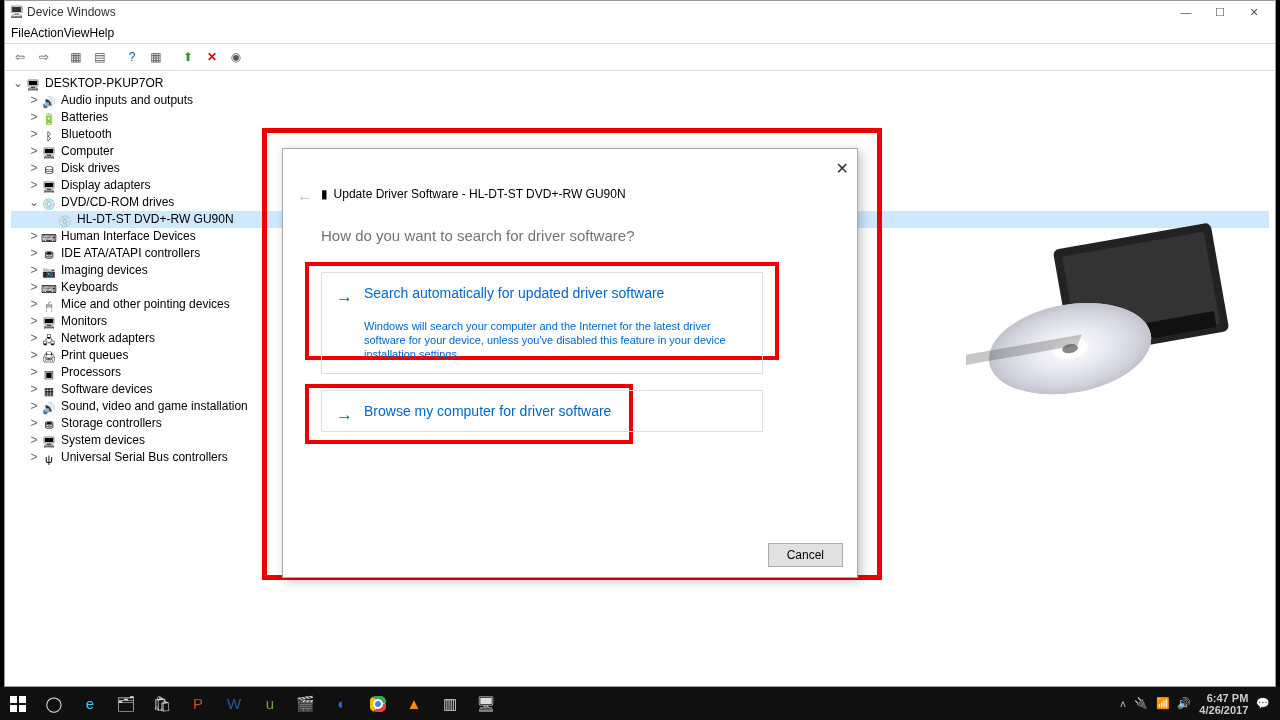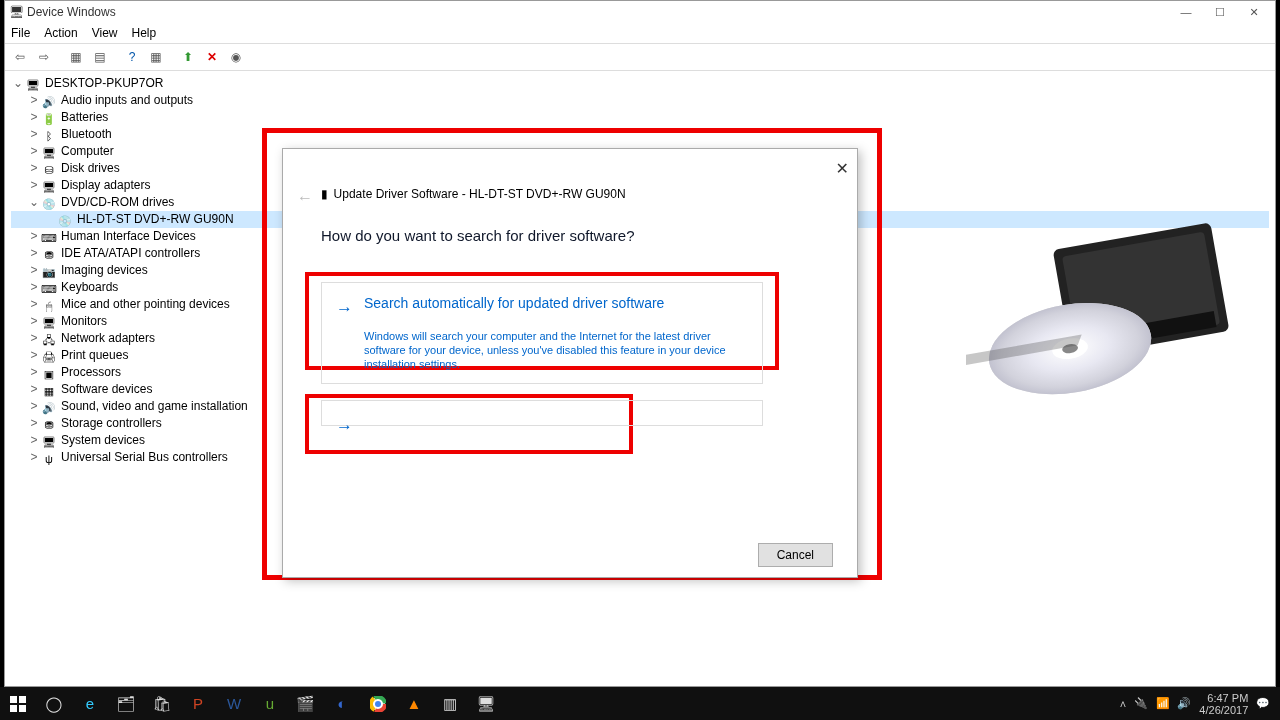--- a/index.html
+++ b/index.html
@@ -2,53 +2,53 @@
 <html><head>
 <meta charset="utf-8">
 <style>
 * { margin: 0; padding: 0; box-sizing: border-box; font-family: "Segoe UI", Tahoma, sans-serif; }
 body { width: 1280px; height: 720px; background: #000; overflow: hidden; position: relative; }
 .window { position: absolute; left: 4px; top: 0; width: 1272px; height: 687px; background: #fff; border: 1px solid #999; }
 .titlebar { height: 22px; display: flex; align-items: center; padding: 0 4px; font-size: 12px; color: #333; }
 .titlebar .ticon { display:inline-block; width:14px; margin-right:4px; text-align:center; }
 .titlebar .gap { flex:1; }
 .winbtn { width: 34px; height: 20px; display:flex; align-items:center; justify-content:center; font-size:11px; color:#555; }
-.menubar { height: 20px; display:flex; align-items:center; padding: 0 6px; font-size: 12px; gap: 14px; }
+.menubar { height: 20px; display:flex; align-items:center; padding: 0 6px; font-size: 12px; }
 .menubar span { cursor: default; }
 .toolbar { height: 28px; border-top:1px solid #ddd; border-bottom:1px solid #ddd; display:flex; align-items:center; padding: 0 4px; gap:2px; font-size:12px; }
 .tbtn { width:22px; height:22px; display:flex; align-items:center; justify-content:center; color:#555; border:1px solid transparent; }
 .tbtn.sep { width:6px; }
 .tree { padding: 4px 6px; font-size: 12px; color:#000; line-height: 17px; }
 .node { display:flex; align-items:center; white-space:nowrap; }
 .expander { width:14px; display:inline-block; text-align:center; color:#666; }
 .node .ico { width:16px; height:14px; display:inline-block; margin-right:4px; text-align:center; font-size:11px; }
 .indent1 { padding-left: 16px; }
 .indent2 { padding-left: 32px; }
 .selected { background: #cde8ff; }
 .highlight-frame { position:absolute; left:262px; top:128px; width:620px; height:452px; border:5px solid #e00; }
 .dialog { position:absolute; left:282px; top:148px; width:576px; height:430px; background:#fff; border:1px solid #aaa; box-shadow: 3px 3px 10px rgba(0,0,0,0.25); }
 .dialog .dclose { position:absolute; right:8px; top:10px; font-size:16px; color:#333; }
 .dialog .dback { position:absolute; left:14px; top:38px; color:#bbb; font-size:16px; }
 .dialog .dtitle { position:absolute; left:38px; top:38px; font-size:12px; display:flex; align-items:center; gap:6px; }
 .dialog .body { position:absolute; left:38px; top:78px; right:30px; }
-.question { color:#0f172a; font-size:15px; margin-bottom: 38px; }
+.question { color:#737373; font-size:15px; margin-bottom: 28px; }
 .option { border:1px solid #ddd; padding:12px 14px 12px 42px; position:relative; margin-bottom: 16px; }
 .option .arrow { position:absolute; left:14px; top:14px; color:#0066cc; font-size:17px; }
 .option .otitle { color:#0066cc; font-size:14px; }
 .option .odesc { color:#0066cc; font-size:11px; line-height:14px; margin-top:18px; }
 .opt-wrap { position:relative; }
 .opt-hl { position:absolute; border:4px solid #e00; pointer-events:none; }
-.dialog .footer { position:absolute; bottom:10px; right:24px; }
+.dialog .footer { position:absolute; bottom:10px; right:14px; }
 .btn { border:1px solid #adadad; background:#e1e1e1; font-size:12px; padding:4px 18px; }
 .taskbar { position:absolute; left:0; bottom:0; width:1280px; height:33px; background:#101010; display:flex; align-items:center; }
 .taskbar .ticonbar { display:flex; align-items:center; height:100%; }
 .taskbar .ti { width:36px; height:100%; display:flex; align-items:center; justify-content:center; font-size:15px; color:#ddd; }
 .taskbar .spacer { flex:1; }
 .tray { display:flex; align-items:center; color:#ccc; font-size:11px; gap:8px; padding-right:10px; }
-.tray .clock { text-align:right; line-height:12px; }
+.tray .clock { text-align:right; line-height:12px;font-weight:bold; }
 .dvd-photo { position:absolute; right:34px; top:212px; width:280px; height:220px; }
 .dvd-photo svg { width:100%; height:100%; }
 </style>
 </head>
 <body>
 
 <div class="window">
   <div class="titlebar">
     <span class="ticon">🖥</span>
     <span>Device Windows</span>
@@ -217,20 +217,21 @@
         <span class="arrow">→</span>
         <div class="otitle">Search automatically for updated driver software</div>
         <div class="odesc">Windows will search your computer and the Internet for the latest driver software for your device, unless you've disabled this feature in your device installation settings.</div>
       </div>
     </div>
 
     <div class="opt-wrap">
       <div class="opt-hl" style="left:-16px; top:-6px; width:328px; height:60px"></div>
       <div class="option" style="width:442px">
         <span class="arrow">→</span>
+        <div class="otitle">Browse my computer for driver software</div>
       </div>
     </div>
   </div>
   <div class="footer">
     <button class="btn">Cancel</button>
   </div>
 </div>
 
 <div class="dvd-photo">
   <svg viewBox="0 0 280 220">

